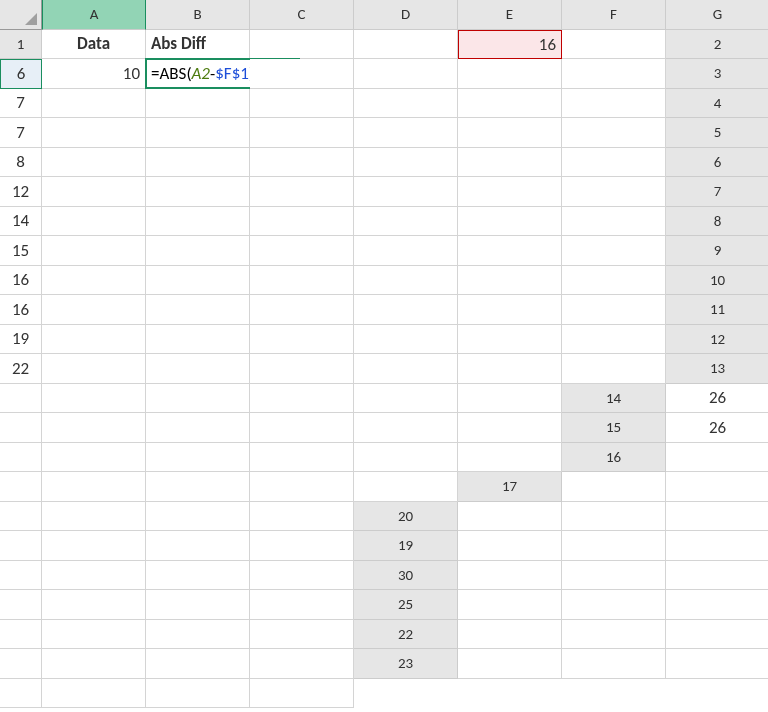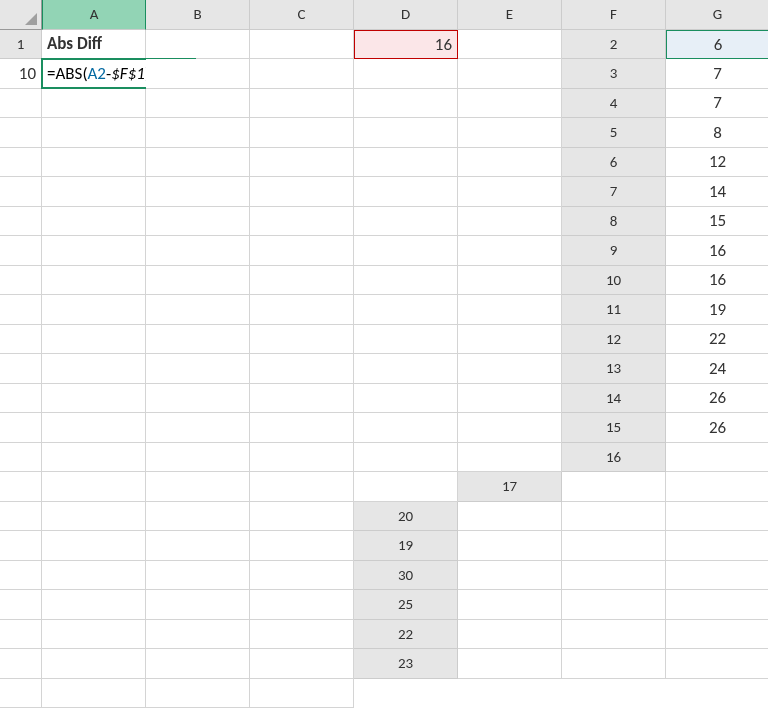--- a/index.html
+++ b/index.html
@@ -79,23 +79,23 @@
       background: #fff;
       border: 2px solid #1a8e5f;
       display: flex;
       align-items: center;
       padding: 0 4px;
       font-size: 17px;
       font-family: Calibri, Arial, sans-serif;
       white-space: nowrap;
     }
     .tok-fn   { color: #000; }
-    .tok-ref1 { color: #0369a1; }
+    .tok-ref1 { color: #4d7c0f; font-style: italic; }
     .tok-op   { color: #000; }
-    .tok-ref2 { color: #000000; font-style: italic; }
+    .tok-ref2 { color: #1d4ed8; }
     .tok-par  { color: #000; }
     .caret {
       display: inline-block;
       width: 1px; height: 18px;
       background: #000;
       vertical-align: middle;
       margin-left: 1px;
       animation: blink 1s step-end infinite;
     }
     @keyframes blink { 50% { opacity: 0; } }
@@ -106,20 +106,21 @@
 <div class="sheet" id="sheet">
     <div class="corner"></div>
     <div class="colhdr sel">A</div>
     <div class="colhdr">B</div>
     <div class="colhdr">C</div>
     <div class="colhdr">D</div>
     <div class="colhdr">E</div>
     <div class="colhdr">F</div>
     <div class="colhdr">G</div>
     <div class="rowhdr">1</div>
+    <div class="cell bold center">Data</div>
     <div class="cell bold left">Abs Diff</div>
     <div class="cell"></div>
     <div class="cell"></div>
     <div class="cell right F1">16</div>
     <div class="cell"></div>
     <div class="rowhdr">2</div>
     <div class="cell center selA2">6</div>
     <div class="cell right">10</div>
     <div class="cell" style="overflow: visible;">
       <div class="edit-wrap">
@@ -211,21 +212,20 @@
     <div class="cell"></div>
     <div class="rowhdr">12</div>
     <div class="cell center">22</div>
     <div class="cell"></div>
     <div class="cell"></div>
     <div class="cell"></div>
     <div class="cell"></div>
     <div class="cell"></div>
     <div class="cell"></div>
     <div class="rowhdr">13</div>
-    <div class="cell center">24</div>
     <div class="cell"></div>
     <div class="cell"></div>
     <div class="cell"></div>
     <div class="cell"></div>
     <div class="cell"></div>
     <div class="cell"></div>
     <div class="rowhdr">14</div>
     <div class="cell center">26</div>
     <div class="cell"></div>
     <div class="cell"></div>

